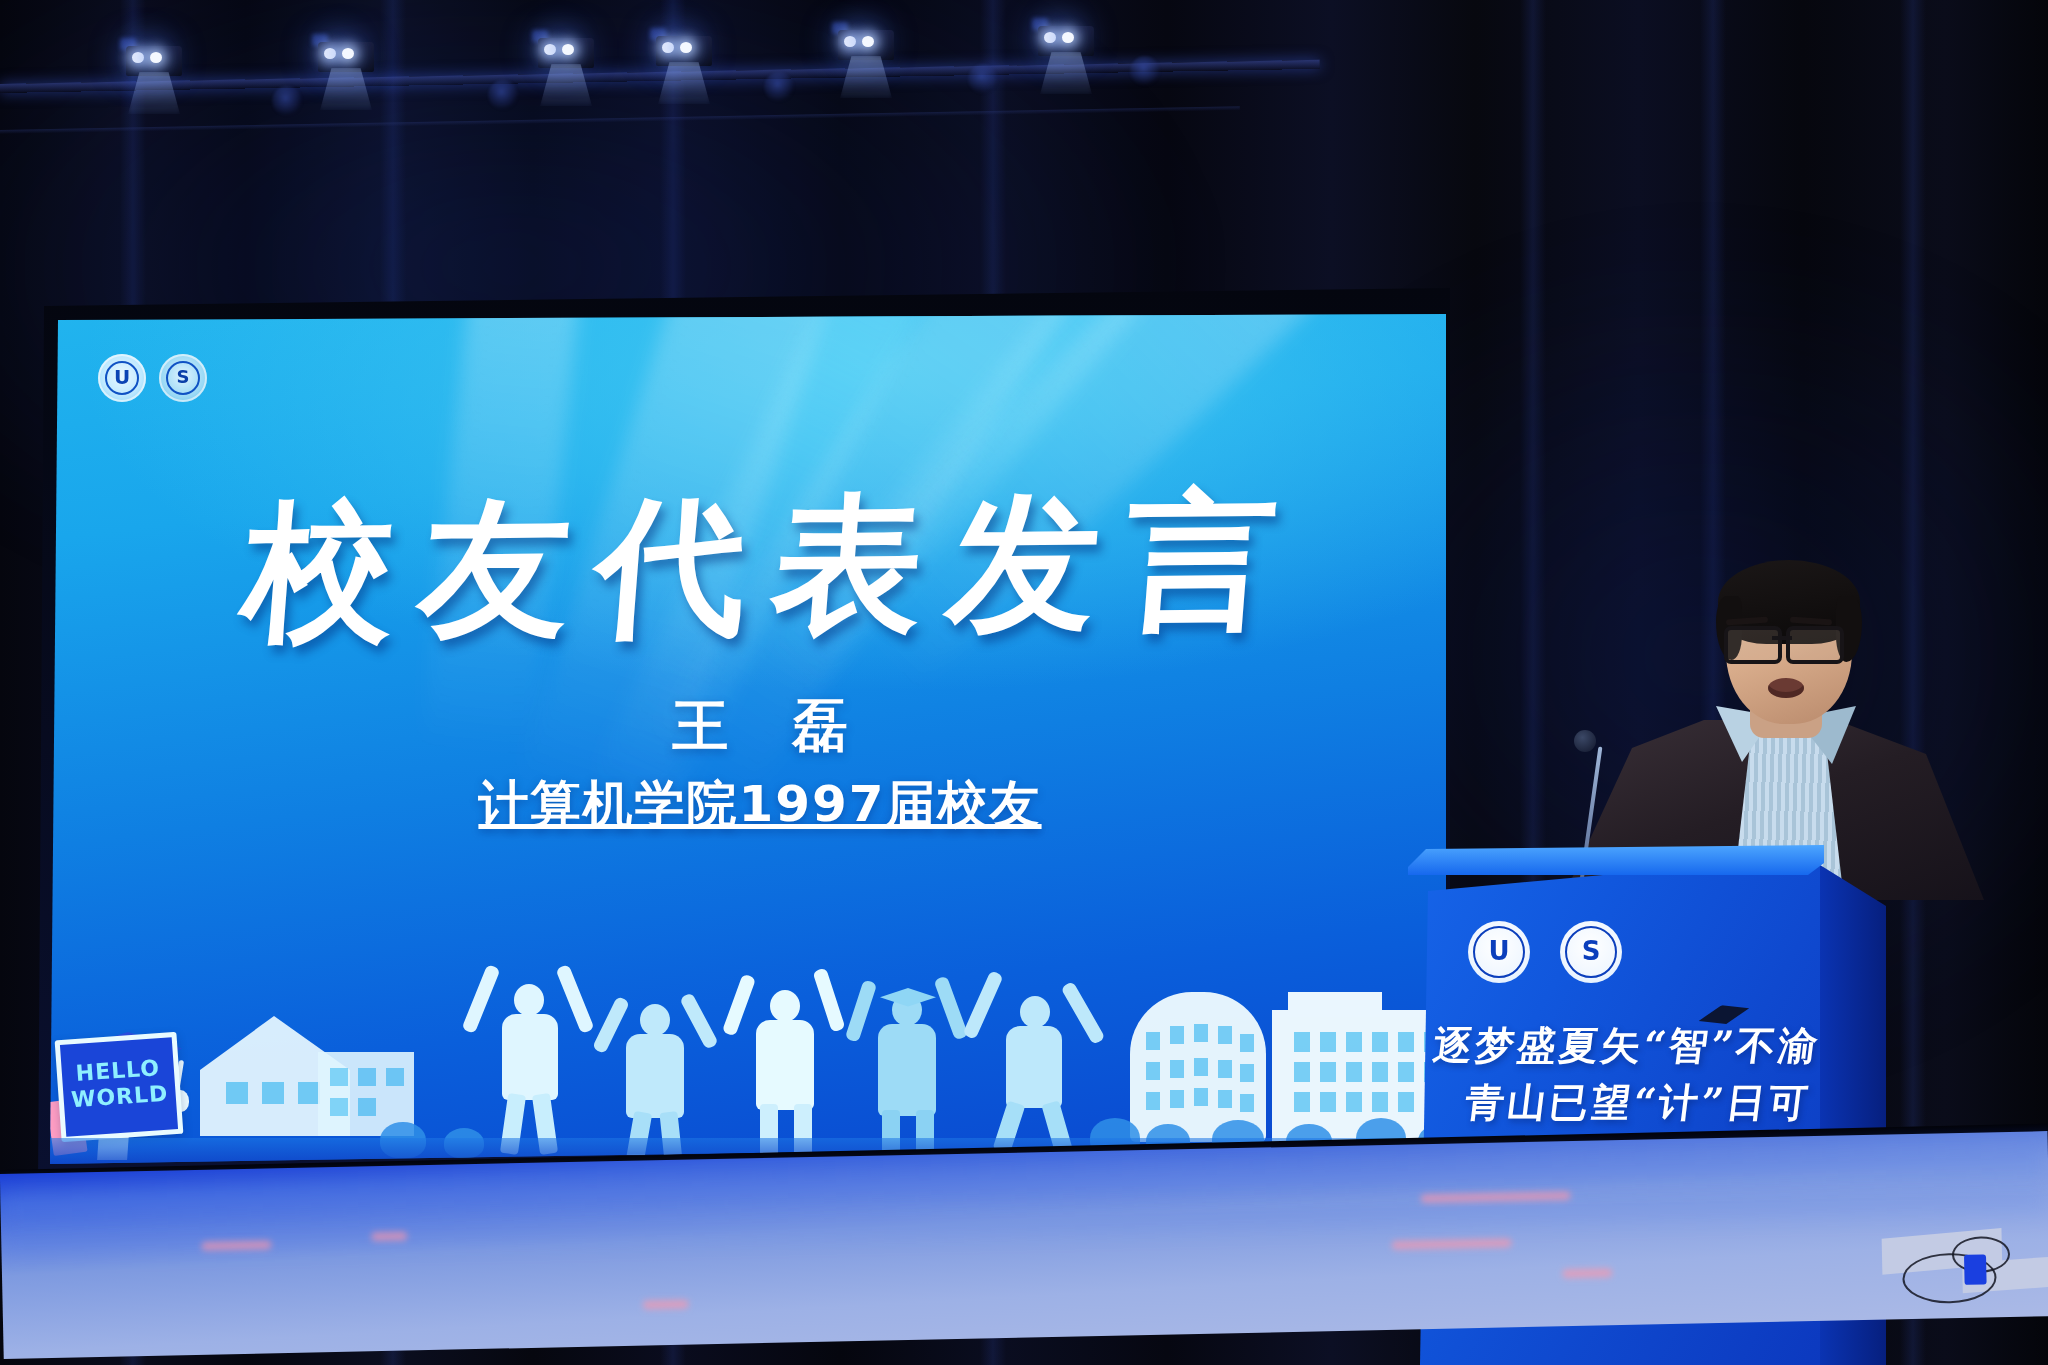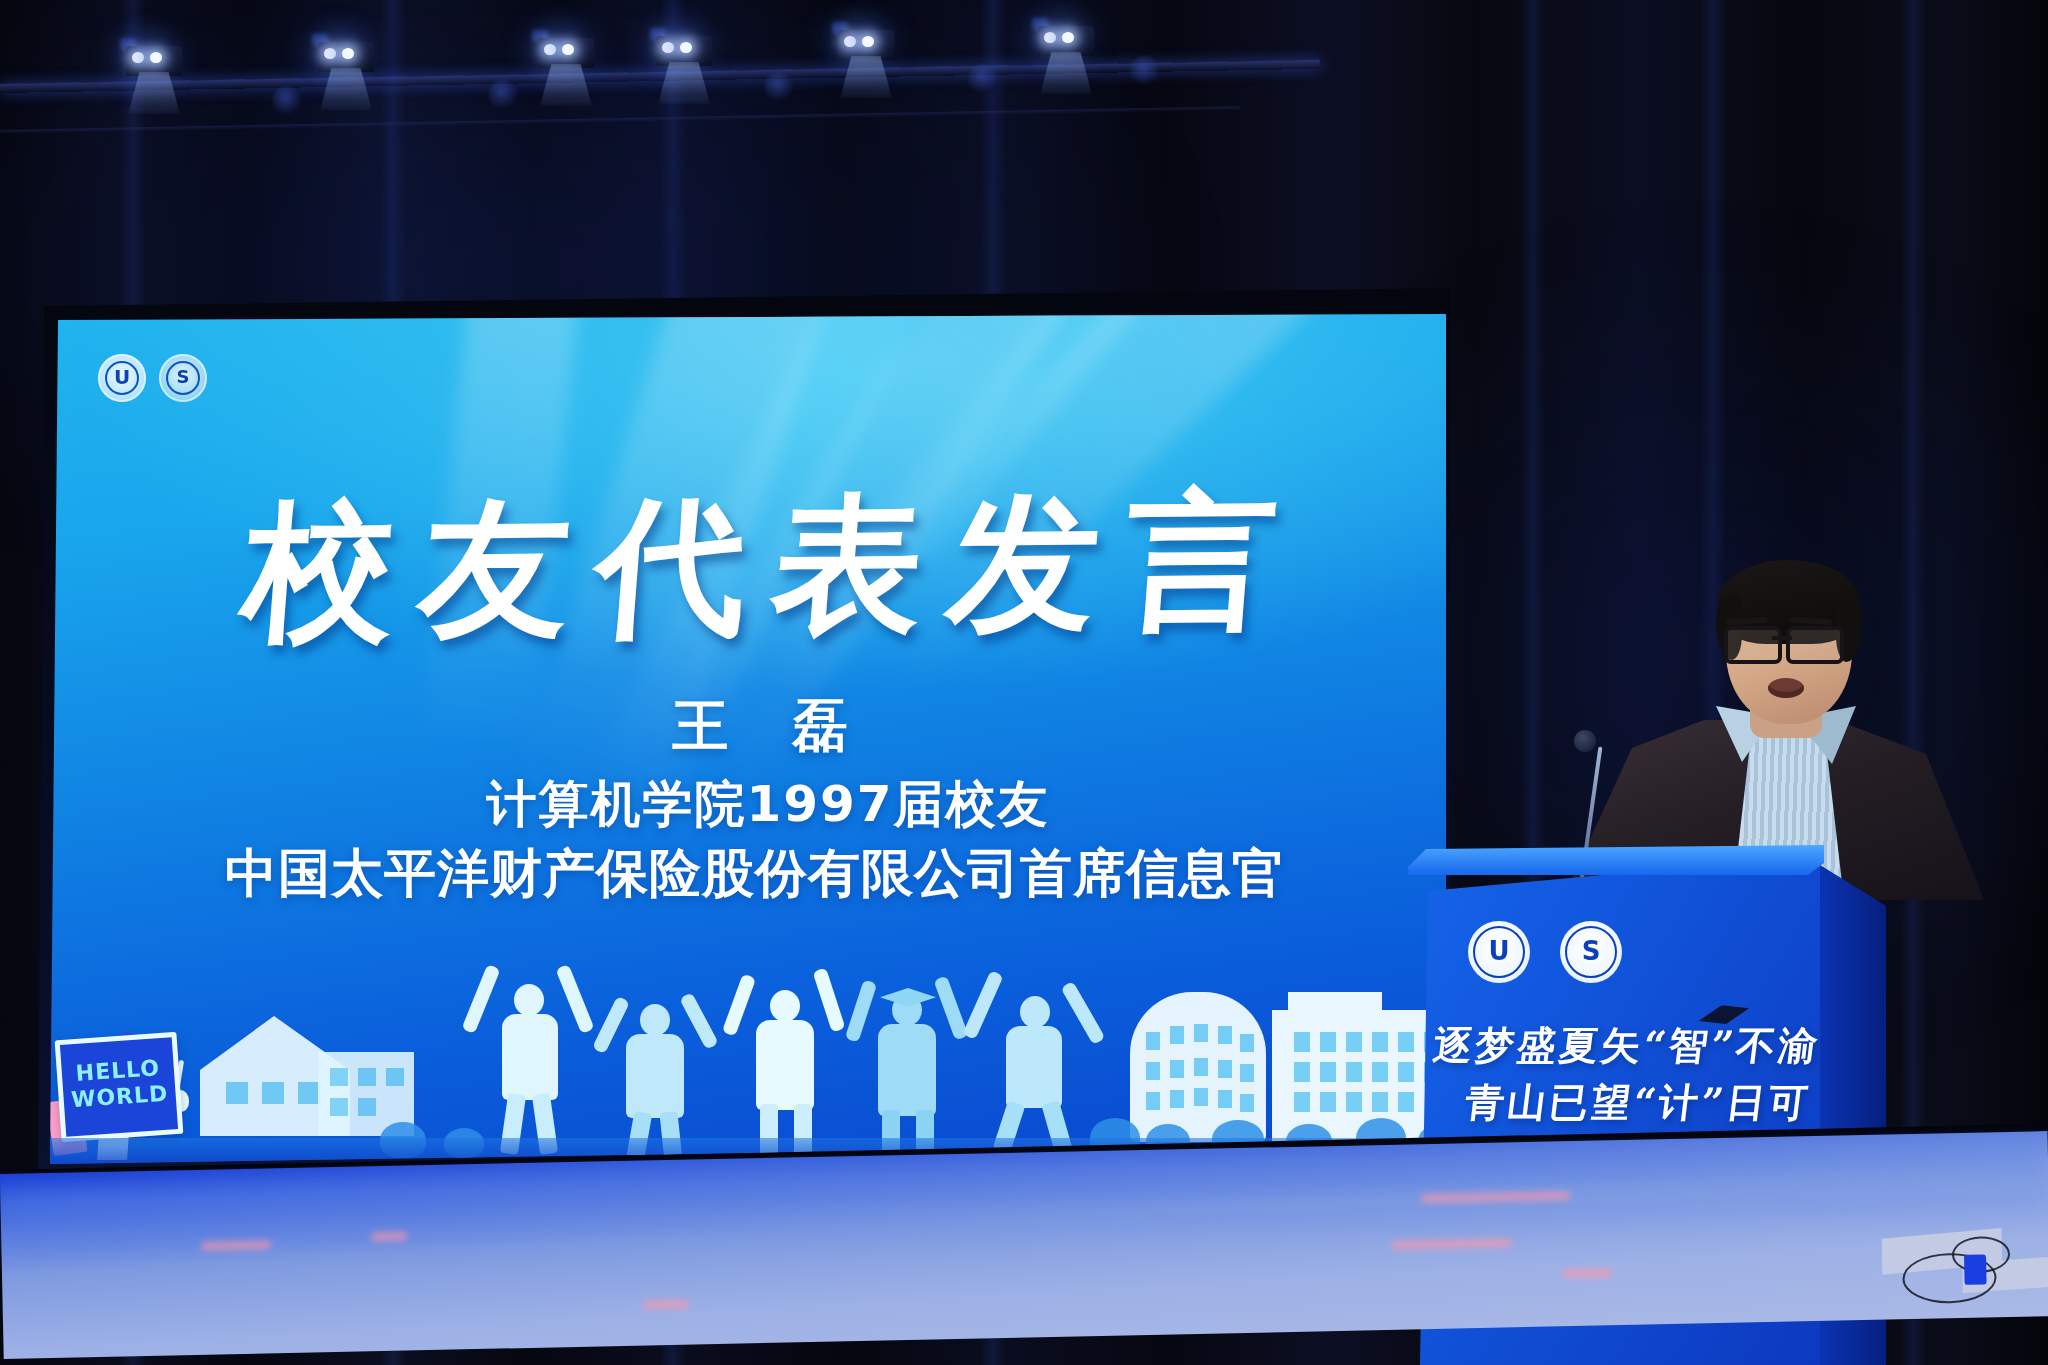--- a/index.html
+++ b/index.html
@@ -76,23 +76,23 @@
 
   .scr-title{position:absolute;left:150px;top:176px;width:1120px;text-align:center;
     font:700 150px/1 "DejaVu Serif","Liberation Serif",serif;color:#fff;
     letter-spacing:26px;text-indent:26px;
     text-shadow:5px 8px 10px rgba(3,40,120,.45);
     transform:skewX(-5deg) rotate(-0.6deg);}
 
   .scr-name{position:absolute;left:150px;top:380px;width:1120px;text-align:center;
     font:700 56px/1.15 "DejaVu Sans","Liberation Sans",sans-serif;color:#fff;letter-spacing:22px;
     text-indent:22px;text-shadow:0 3px 8px rgba(3,40,120,.38);}
-  .scr-sub1{position:absolute;left:158px;top:462px;width:1120px;text-align:center;
+  .scr-sub1{position:absolute;left:150px;top:462px;width:1120px;text-align:center;
     font:700 50px/1.15 "DejaVu Sans","Liberation Sans",sans-serif;color:#fff;letter-spacing:2px;
-    text-shadow:0 3px 8px rgba(3,40,120,.38);}
+    text-shadow:0 3px 8px rgba(3,40,120,.38);text-decoration:underline;}
   .scr-sub2{position:absolute;left:40px;top:530px;width:1330px;text-align:center;
     font:700 52px/1.15 "DejaVu Sans","Liberation Sans",sans-serif;color:#fff;letter-spacing:1px;
     text-shadow:0 3px 8px rgba(3,40,120,.38);}
 
   
   .illus{position:absolute;left:0;right:0;bottom:0;height:250px;overflow:hidden;}
   .hello-card{position:absolute;left:8px;bottom:26px;width:112px;height:92px;
     background:#1a45d8;border:5px solid #e9fbff;border-radius:3px;
     transform:rotate(-4deg);box-shadow:0 4px 10px rgba(0,30,90,.25);}
   .hello-card .l1,.hello-card .l2{position:absolute;left:0;right:0;text-align:center;
@@ -287,21 +287,20 @@
           <div class="mark">U</div>
         </div>
         <div class="logo-badge two">
           <div class="mark">S</div>
         </div>
       </div>
 
       <div class="scr-title">校友代表发言</div>
       <div class="scr-name">王 磊</div>
       <div class="scr-sub1">计算机学院1997届校友</div>
-      <div class="scr-sub2">中国太平洋财产保险股份有限公司首席信息官</div>
 
       <div class="illus">
 
         <div class="pink-book"></div>
         <div class="cap-shape"></div>
         <div class="cap-base"></div>
         <div class="tassel"></div>
         <div class="tassel-b"></div>
         <div class="hello-stand"></div>
         <div class="hello-card">

